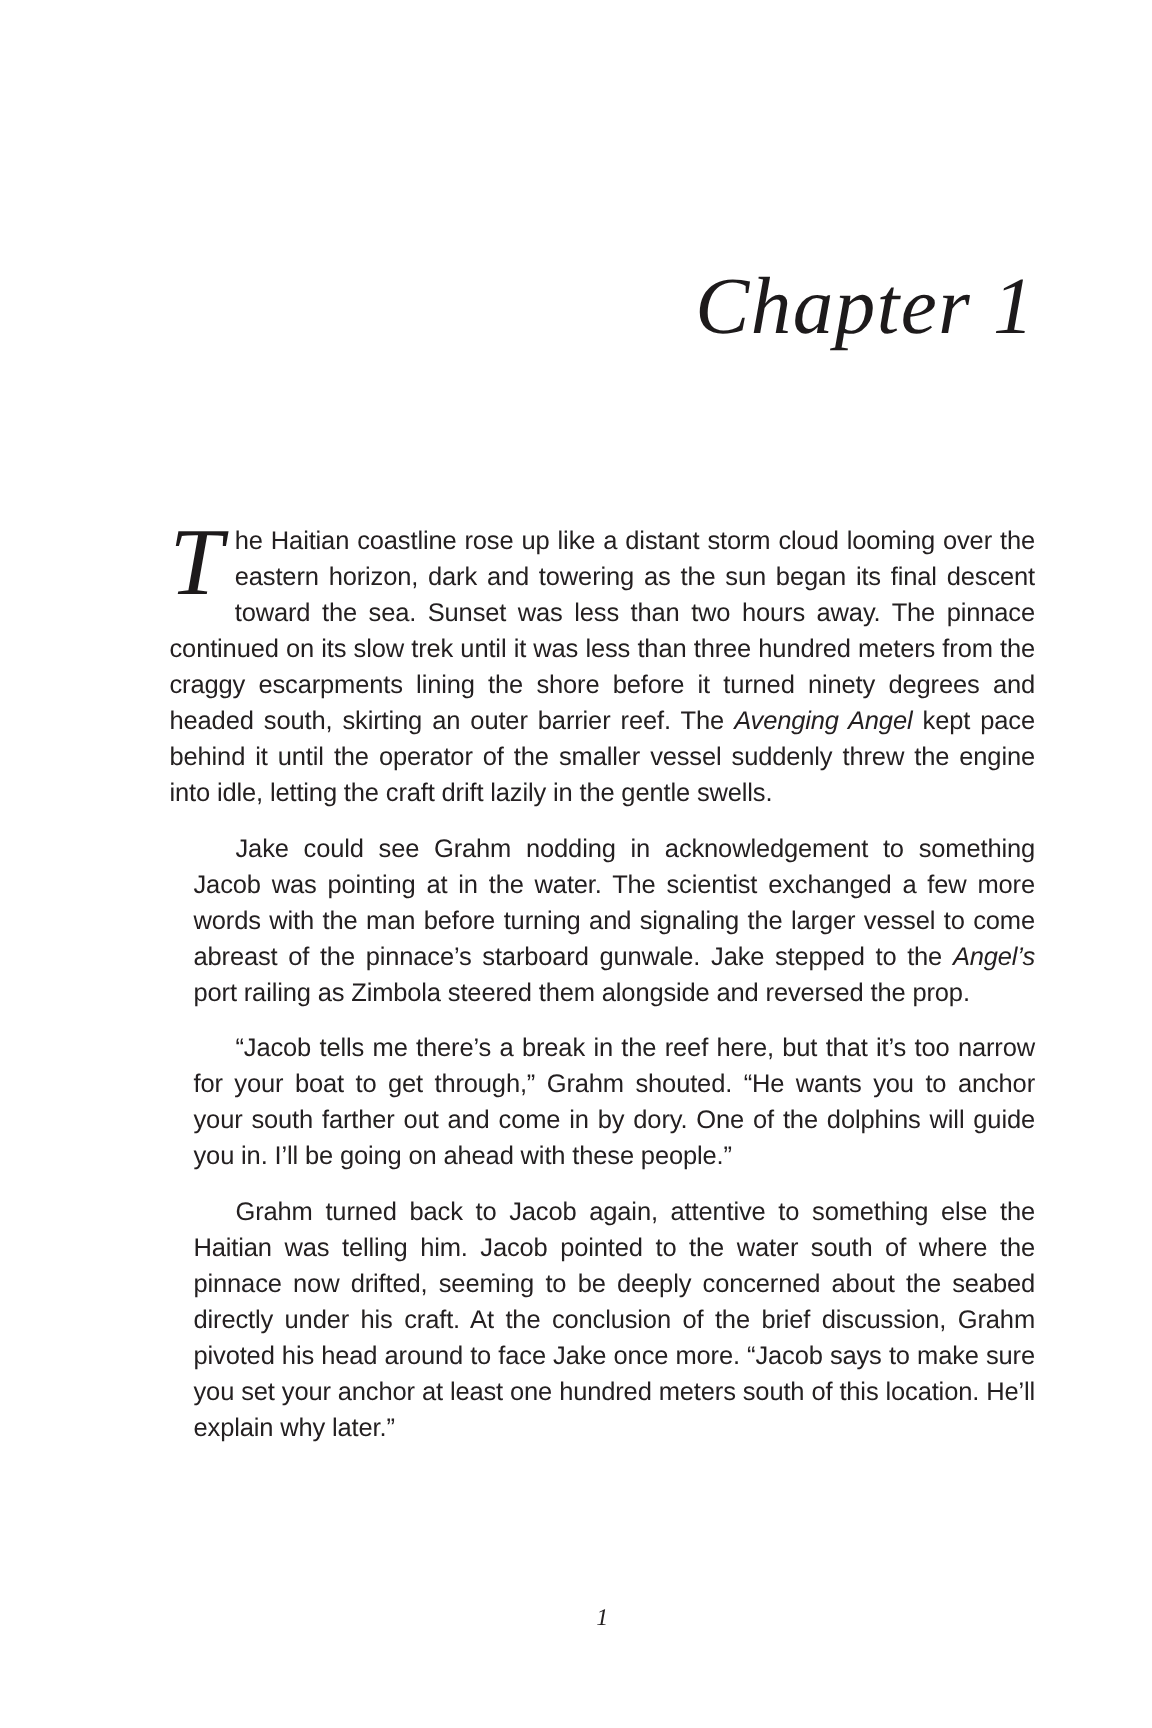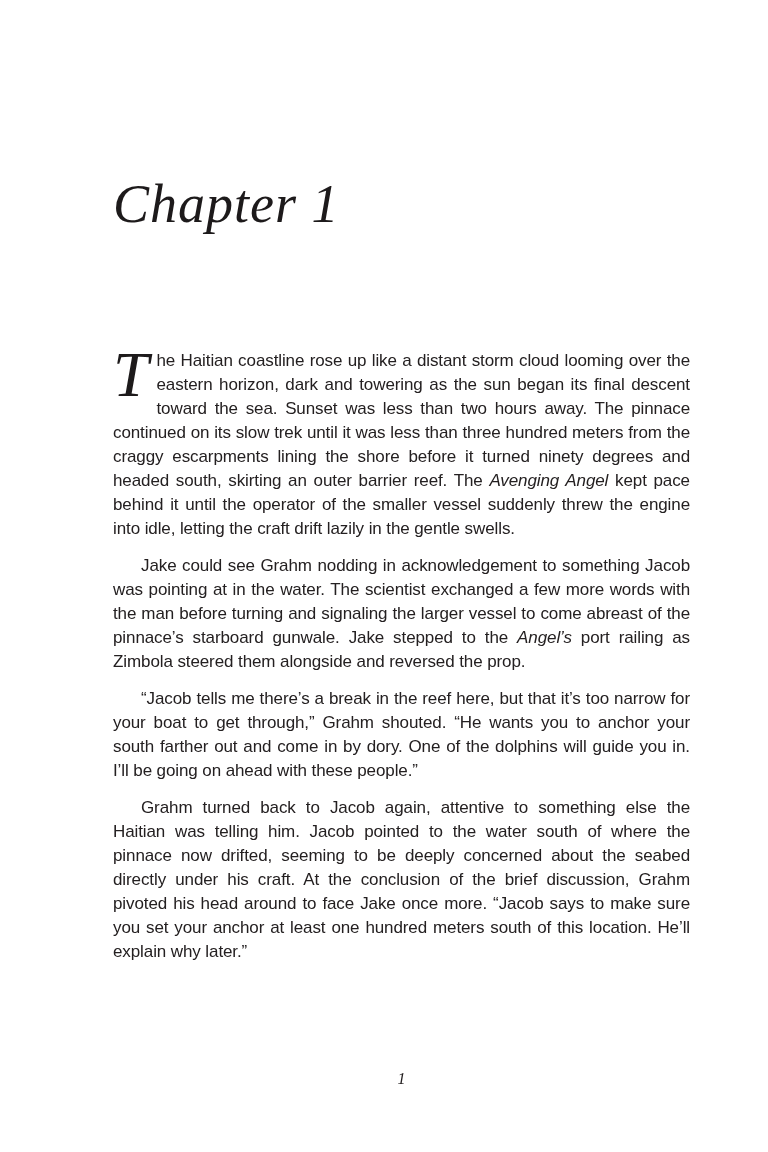--- a/index.html
+++ b/index.html
@@ -11,41 +11,41 @@
     font-family: "Liberation Sans", sans-serif;
     color: #242021;
     overflow: hidden;
   }
   .chapter-title {
     position: absolute;
     top: 172px;
     left: 113px;
     width: 577px;
     margin: 0;
-    text-align: left;
+    text-align: right;
     font-family: "Liberation Serif", serif;
     font-style: italic;
     font-weight: 400;
     font-size: 54px;
     line-height: 1.2;
     color: #1d1a1b;
     letter-spacing: 1px;
   }
   .body-text {
     position: absolute;
     top: 349px;
     left: 113px;
     width: 577px;
     font-size: 17px;
     line-height: 24px;
     text-align: justify;
     letter-spacing: -0.1px;
   }
   .body-text p { margin: 0 0 13px 0; }
-  .body-text p.indent { text-indent: 28px; }
+  .body-text p.indent { text-indent: 28px; margin-left: 16px; }
   .body-text em { }
   .dropcap {
     float: left;
     font-family: "Liberation Serif", serif;
     font-style: italic;
     font-weight: 400;
     font-size: 64px;
     line-height: 46px;
     height: 46px;
     margin: 3px 8px 0 0;

